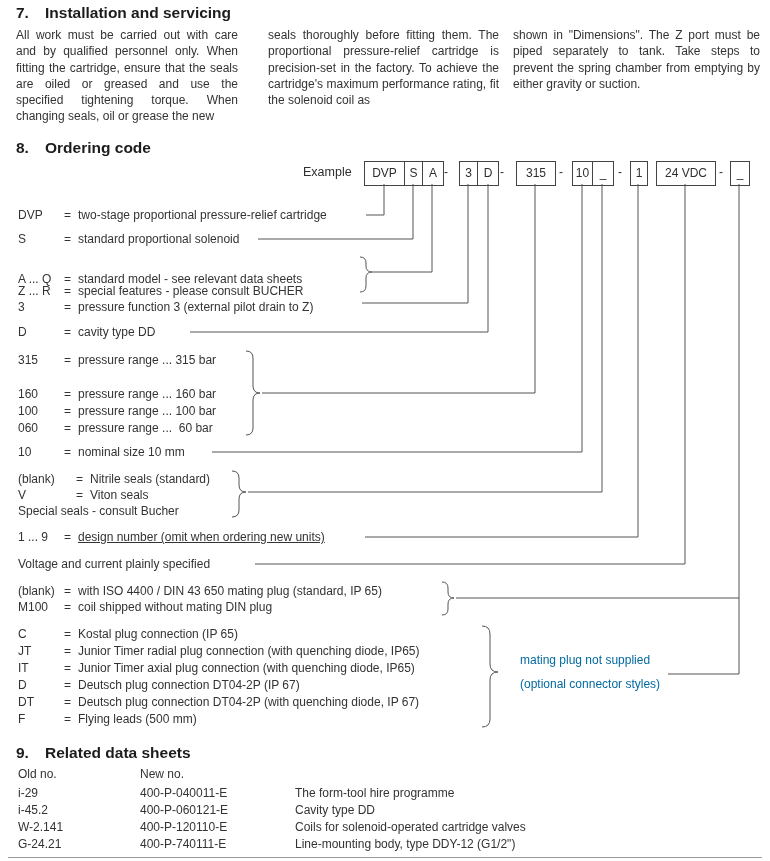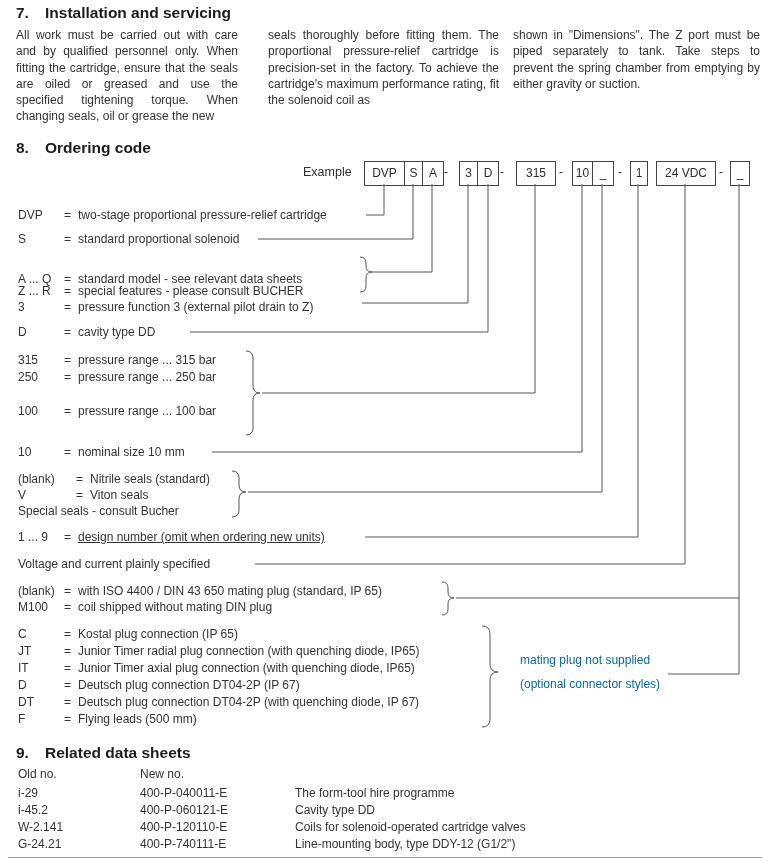--- a/index.html
+++ b/index.html
@@ -98,22 +98,23 @@
     </g>
   </svg>
 
   <div class="row" style="top:208px;"><span class="c">DVP</span><span class="e">=</span><span class="d">two-stage proportional pressure-relief cartridge</span></div>
   <div class="row" style="top:232px;"><span class="c">S</span><span class="e">=</span><span class="d">standard proportional solenoid</span></div>
   <div class="row" style="top:272px;"><span class="c">A ... Q</span><span class="e">=</span><span class="d">standard model - see relevant data sheets</span></div>
   <div class="row" style="top:284px;"><span class="c">Z ... R</span><span class="e">=</span><span class="d">special features - please consult BUCHER</span></div>
   <div class="row" style="top:300px;"><span class="c">3</span><span class="e">=</span><span class="d">pressure function 3 (external pilot drain to Z)</span></div>
   <div class="row" style="top:325px;"><span class="c">D</span><span class="e">=</span><span class="d">cavity type DD</span></div>
   <div class="row" style="top:353px;"><span class="c">315</span><span class="e">=</span><span class="d">pressure range ... 315 bar</span></div>
-  <div class="row" style="top:370px;"><span class="c">250</span><span class="e">=</span><span class="d">pressure range ... 250 bar</span></div>
+  <div class="row" style="top:387px;"><span class="c">160</span><span class="e">=</span><span class="d">pressure range ... 160 bar</span></div>
   <div class="row" style="top:404px;"><span class="c">100</span><span class="e">=</span><span class="d">pressure range ... 100 bar</span></div>
+  <div class="row" style="top:421px;"><span class="c">060</span><span class="e">=</span><span class="d">pressure range ...  60 bar</span></div>
   <div class="row" style="top:445px;"><span class="c">10</span><span class="e">=</span><span class="d">nominal size 10 mm</span></div>
   <div class="row widec" style="top:472px;"><span class="c">(blank)</span><span class="e">=</span><span class="d">Nitrile seals (standard)</span></div>
   <div class="row widec" style="top:488px;"><span class="c">V</span><span class="e">=</span><span class="d">Viton seals</span></div>
   <div class="row" style="top:504px;"><span class="d">Special seals - consult Bucher</span></div>
   <div class="row" style="top:530px;text-decoration:underline;"><span class="c">1 ... 9</span><span class="e">=</span><span class="d">design number (omit when ordering new units)</span></div>
   <div class="row" style="top:557px;"><span class="d">Voltage and current plainly specified</span></div>
   <div class="row" style="top:584px;"><span class="c">(blank)</span><span class="e">=</span><span class="d">with ISO 4400 / DIN 43 650 mating plug (standard, IP 65)</span></div>
   <div class="row" style="top:600px;"><span class="c">M100</span><span class="e">=</span><span class="d">coil shipped without mating DIN plug</span></div>
   <div class="row" style="top:627px;"><span class="c">C</span><span class="e">=</span><span class="d">Kostal plug connection (IP 65)</span></div>
   <div class="row" style="top:644px;"><span class="c">JT</span><span class="e">=</span><span class="d">Junior Timer radial plug connection (with quenching diode, IP65)</span></div>

